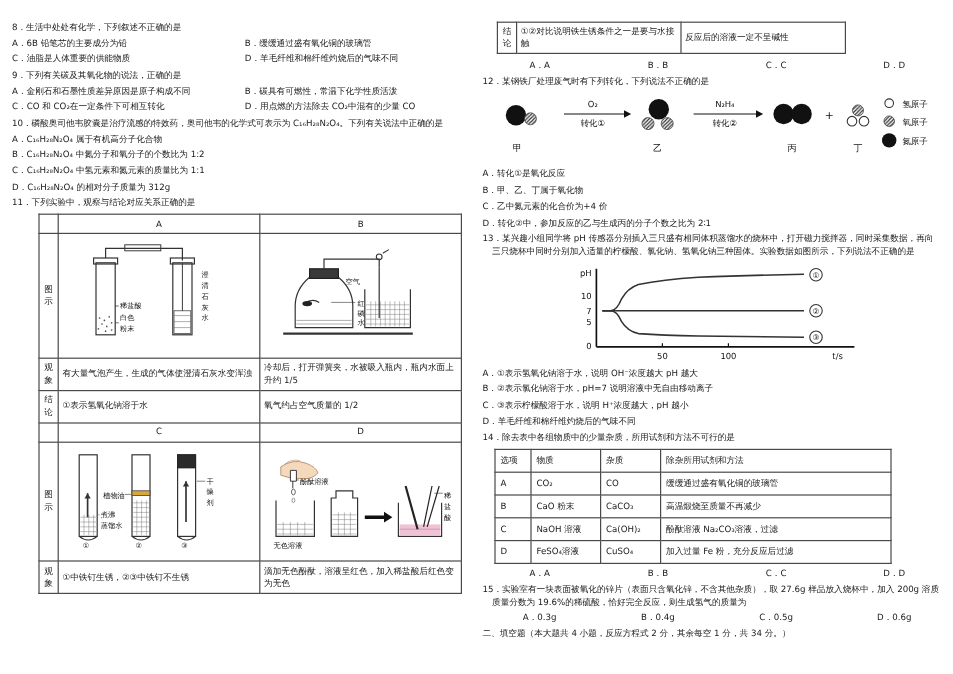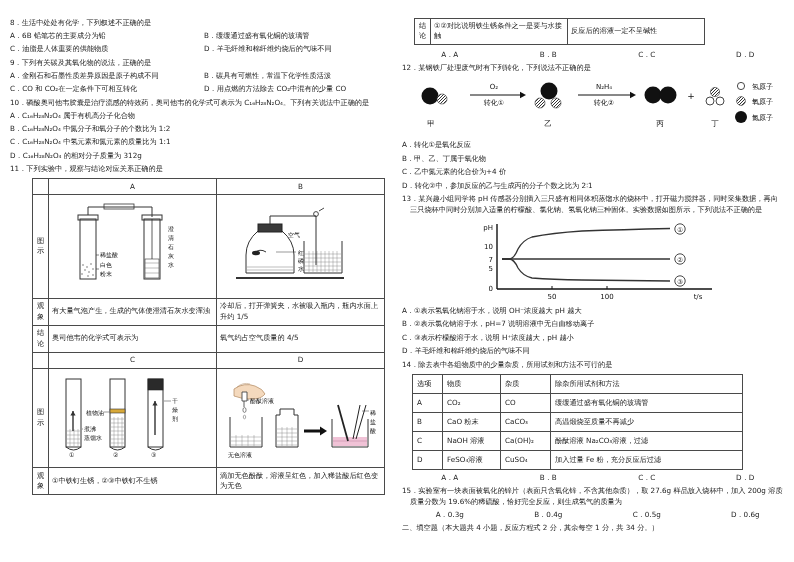--- a/index.html
+++ b/index.html
@@ -292,22 +292,22 @@
           </tr>
 
           <tr>
             <td class="rowlab">观象</td>
             <td class="obs">有大量气泡产生，生成的气体使澄清石灰水变浑浊</td>
             <td class="obs">冷却后，打开弹簧夹，水被吸入瓶内，瓶内水面上升约 1/5</td>
           </tr>
 
           <tr>
             <td class="rowlab">结论</td>
-            <td class="concl">奥司他韦的化学式可表示为</td>
-            <td class="concl">氧气约占空气质量的 4/5</td>
+            <td class="concl">①表示氢氧化钠溶于水</td>
+            <td class="concl">氧气约占空气质量的 1/2</td>
           </tr>
 
           <tr>
             <td class="rowlab"></td>
             <td class="hdr">C</td>
             <td class="hdr">D</td>
           </tr>
 
           <tr>
             <td class="rowlab">图示</td>

